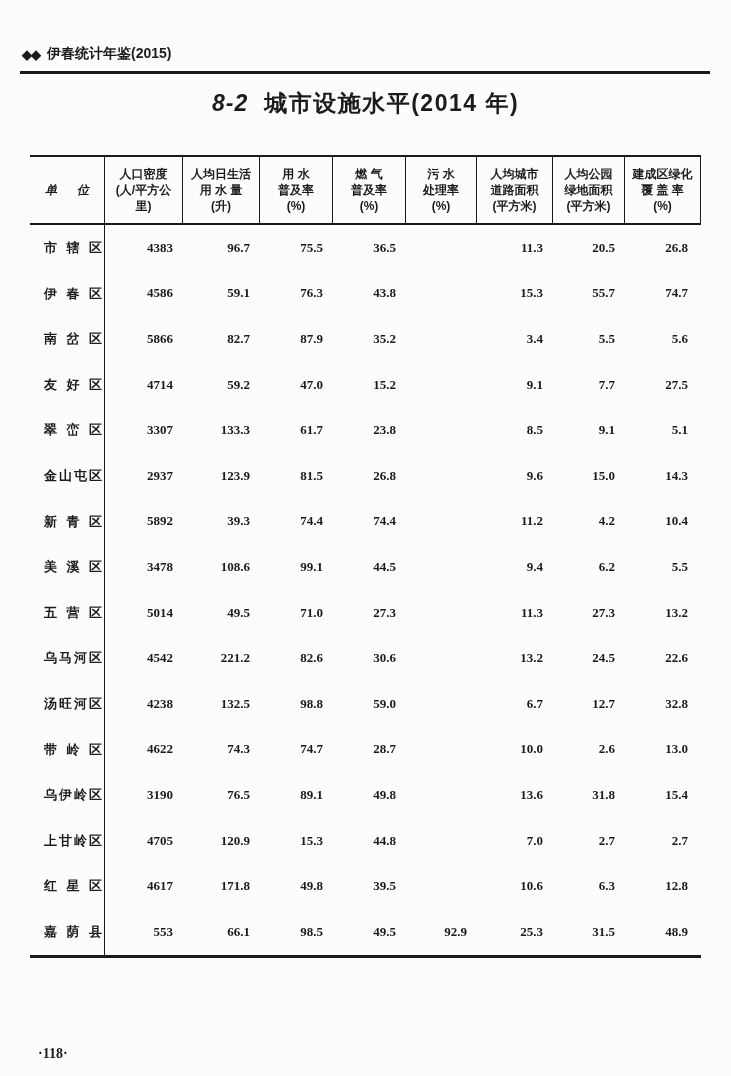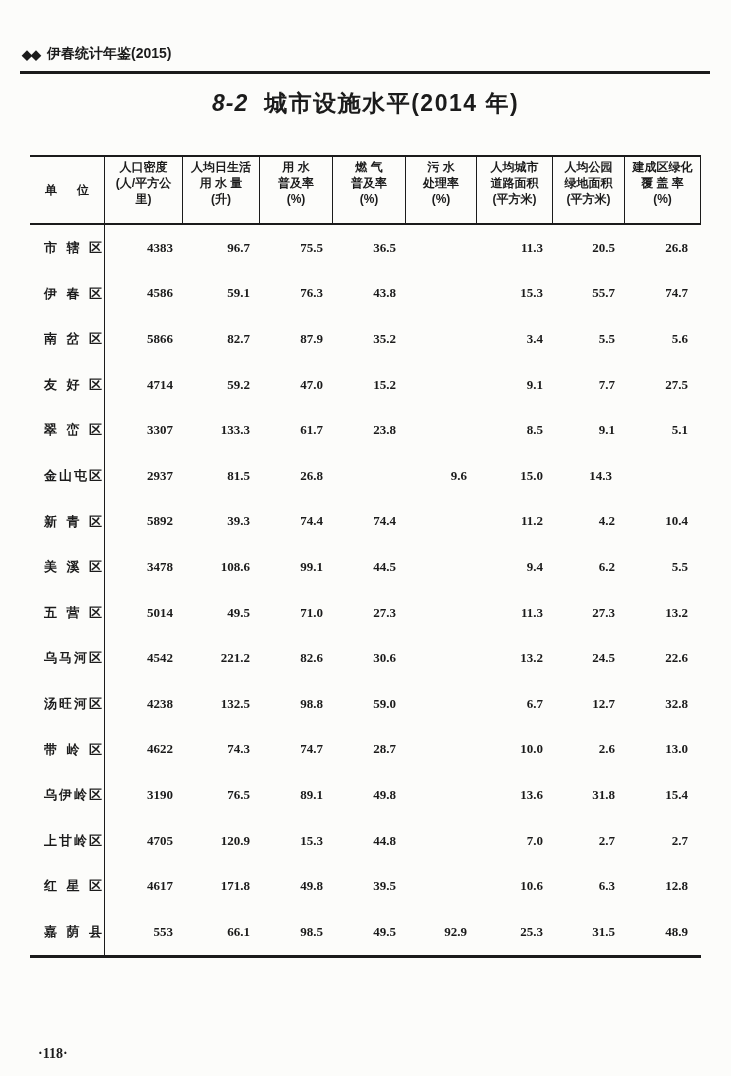--- a/index.html
+++ b/index.html
@@ -36,26 +36,26 @@
   .table { position: absolute; left: 30px; top: 155px; width: 671px; }
   .thead {
     display: grid;
     grid-template-columns: 75px 78px 77px 73px 73px 71px 76px 72px 76px;
     border-top: 2.5px solid var(--ink);
     border-bottom: 2px solid var(--ink);
     height: 70px;
   }
   .th {
     display: flex; flex-direction: column;
-    align-items: center;
+    justify-content: center; align-items: center;
     font-size: 12px; font-weight: bold; line-height: 16px;
     border-right: 1.5px solid var(--ink);
     padding: 2px 2px; text-align: center;
   }
-  .th-0 { justify-content: center; }
+  .th-0 { justify-content: center; font-style: italic; }
   .th-0 .hline {
     width: 100%; padding: 0 13px;
     text-align: justify; text-align-last: justify;
   }
   .tbody { border-bottom: 3px solid var(--ink); }
   .tr {
     display: grid;
     grid-template-columns: 75px 78px 77px 73px 73px 71px 76px 72px 76px;
     height: 45.6px;
   }
@@ -195,20 +195,21 @@
           <div class="td num">61.7</div>
           <div class="td num">23.8</div>
           <div class="td num"></div>
           <div class="td num">8.5</div>
           <div class="td num">9.1</div>
           <div class="td num last">5.1</div>
         </div>
         <div class="tr">
           <div class="td unit">金山屯区</div>
           <div class="td num">2937</div>
+          <div class="td num">123.9</div>
           <div class="td num">81.5</div>
           <div class="td num">26.8</div>
           <div class="td num"></div>
           <div class="td num">9.6</div>
           <div class="td num">15.0</div>
           <div class="td num last">14.3</div>
         </div>
         <div class="tr">
           <div class="td unit">新 青 区</div>
           <div class="td num">5892</div>

